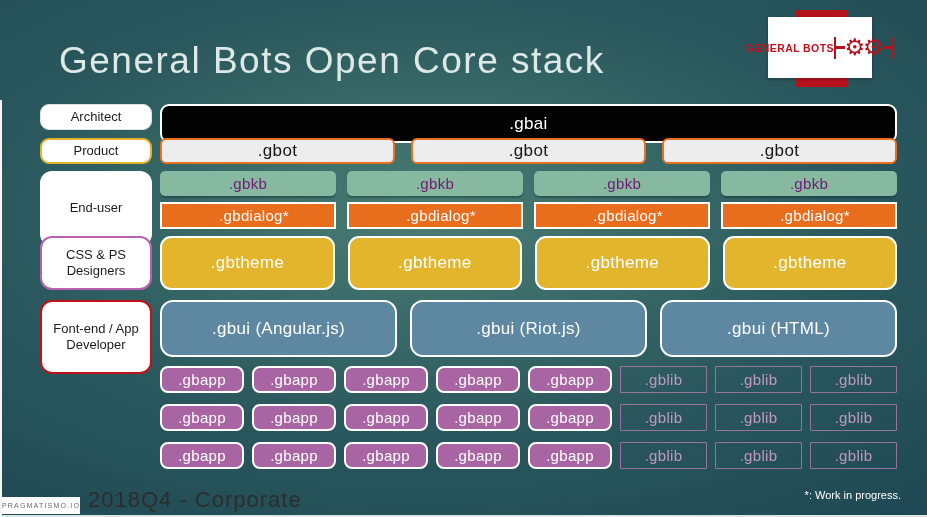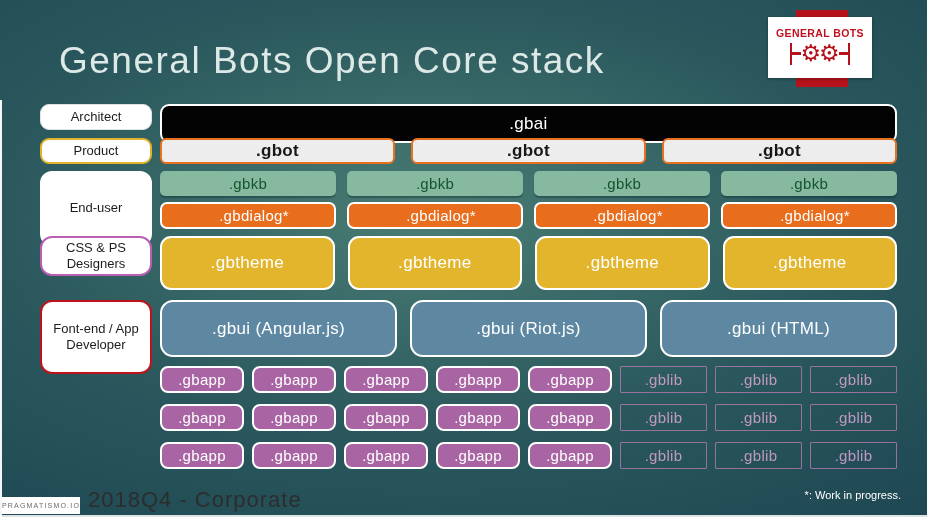--- a/index.html
+++ b/index.html
@@ -25,62 +25,62 @@
   }
   .title {
     position: absolute; left: 59px; top: 40px; margin: 0;
     font-size: 37px; font-weight: 400; letter-spacing: 1.5px;
     color: #dde9e7;
   }
   
   .logo-bar { position: absolute; left: 796px; top: 10px; width: 52px; height: 77px; background: #b5121b; }
   .logo-card {
     position: absolute; left: 768px; top: 17px; width: 104px; height: 61px;
-    background: #ffffff; display: flex; flex-direction: column;
+    background: #ffffff; display: flex; flex-direction: row;
     align-items: center; justify-content: center; gap: 0px;
     box-shadow: 0 1px 3px rgba(0,0,0,0.35);
   }
   .logo-name { color: #c3101e; font-weight: bold; font-size: 10.5px; letter-spacing: 0.4px; white-space: nowrap; }
   .logo-gears { display: flex; align-items: center; color: #b5121b; height: 30px; }
   .logo-gears .bar { width: 2.5px; height: 22px; background: #b5121b; }
   .logo-gears .line { width: 9px; height: 2.5px; background: #b5121b; }
   .logo-gears .gear { font-size: 23px; line-height: 23px; margin: 0 -1px; }
   
   .role {
     position: absolute; left: 40px; width: 112px; box-sizing: border-box;
     background: #ffffff; color: #1c1c1c;
     display: flex; align-items: center; justify-content: center; text-align: center;
     font-size: 13px; line-height: 1.25; border-radius: 9px; padding: 2px 6px;
   }
   .role-architect { top: 104px; height: 26px; border: 1.5px solid #dfe5e2; }
   .role-product   { top: 138px; height: 26px; border: 2px solid #e2b32b; }
   .role-enduser   { top: 171px; height: 75px; border: 2px solid #ffffff; border-radius: 12px; }
-  .role-designers { top: 236px; height: 40px; border: 2px solid #bb5fb2; border-radius: 12px; }
+  .role-designers { top: 236px; height: 54px; border: 2px solid #bb5fb2; border-radius: 12px; }
   .role-frontend  { top: 300px; height: 74px; border: 2px solid #c01218; border-radius: 12px; }
   .role-backend   { top: 366px; height: 103px; border: 2px solid #141414; border-radius: 14px; }
   
   .row { position: absolute; left: 160px; width: 737px; display: flex; }
   .row-gbai     { top: 104px; height: 39px; }
-  .row-gbot     { top: 138px; height: 26px; gap: 16px; font-weight: bold; }
+  .row-gbot     { top: 138px; height: 26px; gap: 16px; }
   .row-gbkb     { top: 171px; height: 25px; gap: 11px; }
   .row-gbdialog { top: 202px; height: 27px; gap: 11px; }
   .row-gbtheme  { top: 236px; height: 54px; gap: 13px; }
   .row-gbui     { top: 300px; height: 57px; gap: 13px; }
   .row-gbapp1   { top: 366px; height: 27px; gap: 8px; }
   .row-gbapp2   { top: 404px; height: 27px; gap: 8px; }
   .row-gbapp3   { top: 442px; height: 27px; gap: 8px; }
   .box {
     flex: 1; box-sizing: border-box; display: flex;
     align-items: center; justify-content: center;
     letter-spacing: 0.3px; white-space: nowrap;
   }
   .box-gbai    { background: #030303; border: 2px solid #ffffff; color: #ffffff; font-size: 17px; border-radius: 9px; }
   .box-gbot    { background: #ededed; border: 2px solid #e8701f; color: #171717; font-size: 17px; border-radius: 6px; }
-  .box-gbkb    { background: #87b9a1; color: #14532d; font-size: 15px; border-radius: 5px; box-shadow: 0 2px 1px rgba(8,38,40,0.35); text-align: right; }
-  .box-gbdialog{ background: #e86d1d; border: 2px solid #ffffff; color: #ffffff; font-size: 15px; border-radius: 7px; padding-left: 12px; }
+  .box-gbkb    { background: #87b9a1; color: #701a75; font-size: 15px; border-radius: 5px; box-shadow: 0 2px 1px rgba(8,38,40,0.35); text-align: right; }
+  .box-gbdialog{ background: #e86d1d; border: 2px solid #ffffff; color: #ffffff; font-size: 15px; border-radius: 0; padding-left: 12px; }
   .box-gbtheme { background: #e2b52d; border: 2px solid #ffffff; color: #ffffff; font-size: 17px; border-radius: 11px; }
   .box-gbui    { background: #5e88a2; border: 2px solid #ffffff; color: #ffffff; font-size: 17px; border-radius: 13px; }
   .box-gbapp   { flex: 0 0 84px; background: #a965a3; border: 2.5px solid #ffffff; color: #ffffff; font-size: 15px; border-radius: 8px; }
   .box-gblib   { flex: 1; background: transparent; border: 1.5px solid rgba(190,125,180,0.75); color: rgba(219,165,210,0.85); font-size: 15px; border-radius: 1px; }
   
   .brand-box {
     position: absolute; left: 2px; top: 497px; width: 78px; height: 17px;
     background: #ffffff; display: flex; align-items: center; justify-content: center; z-index: 6;
   }
   .brand-text { font-size: 7px; color: #6a6a6a; letter-spacing: 1.2px; white-space: nowrap; }

